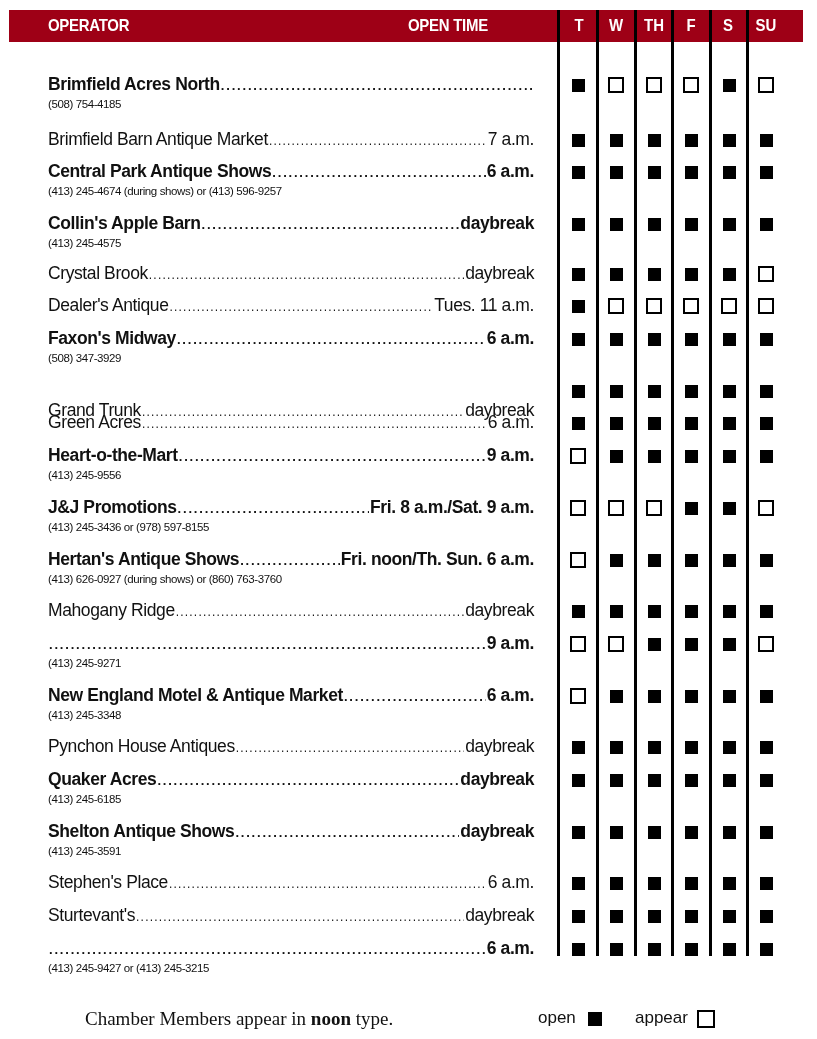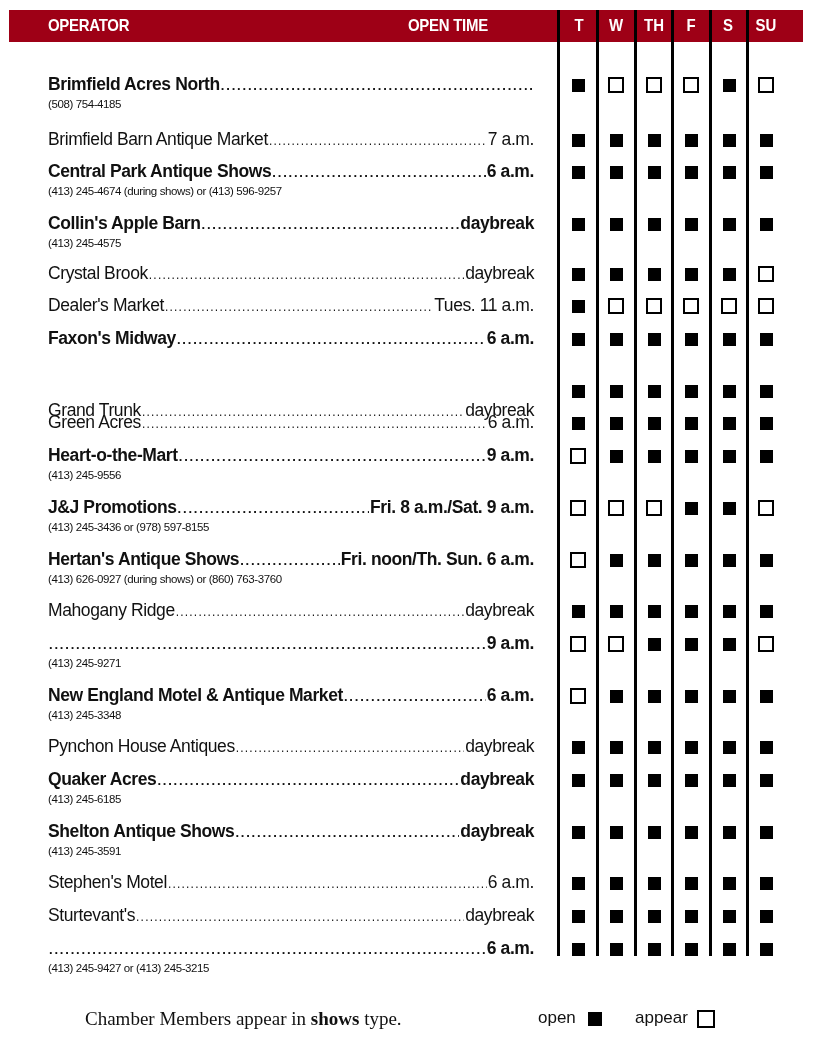--- a/index.html
+++ b/index.html
@@ -90,31 +90,32 @@
     </div>
     <div class="row" style="top: 263px;">
       <div class="line">
         <span class="name cond">Crystal Brook</span>
         <span class="leader"></span>
         <span class="time cond">daybreak</span>
       </div>
     </div>
     <div class="row" style="top: 295px;">
       <div class="line">
-        <span class="name cond">Dealer's Market</span>
+        <span class="name cond">Dealer's Antique</span>
         <span class="leader"></span>
         <span class="time cond">Tues. 11 a.m.</span>
       </div>
     </div>
     <div class="row bold" style="top: 328px;">
       <div class="line">
         <span class="name cond">Faxon's Midway</span>
         <span class="leader"></span>
         <span class="time cond">6 a.m.</span>
       </div>
+      <div class="phone cond">(508) 347-3929</div>
     </div>
     <div class="row" style="top: 400px;">
       <div class="line">
         <span class="name cond">Grand Trunk</span>
         <span class="leader"></span>
         <span class="time cond">daybreak</span>
       </div>
     </div>
     <div class="row" style="top: 412px;">
       <div class="line">
@@ -187,21 +188,21 @@
     <div class="row bold" style="top: 821px;">
       <div class="line">
         <span class="name cond">Shelton Antique Shows</span>
         <span class="leader"></span>
         <span class="time cond">daybreak</span>
       </div>
       <div class="phone cond">(413) 245-3591</div>
     </div>
     <div class="row" style="top: 872px;">
       <div class="line">
-        <span class="name cond">Stephen's Motel</span>
+        <span class="name cond">Stephen's Place</span>
         <span class="leader"></span>
         <span class="time cond">6 a.m.</span>
       </div>
     </div>
     <div class="row" style="top: 905px;">
       <div class="line">
         <span class="name cond">Sturtevant's</span>
         <span class="leader"></span>
         <span class="time cond">daybreak</span>
       </div>
@@ -209,21 +210,21 @@
     <div class="row bold" style="top: 938px;">
       <div class="line">
         <span class="leader"></span>
         <span class="time cond">6 a.m.</span>
       </div>
       <div class="phone cond">(413) 245-9427 or (413) 245-3215</div>
     </div>
   </div>
 
 <div class="footer-note">
-  <span>Chamber Members appear in </span><b>shows</b><span> type.</span>
+  <span>Chamber Members appear in </span><b>noon</b><span> type.</span>
 </div>
 <div class="legend" style="left:538px">open</div>
 <div class="legend-box" style="left:588px; top:1012px; width:14px; height:14px; background:#000;"></div>
 <div class="legend" style="left:635px">appear</div>
 <div class="legend-box" style="left:697px; top:1010px; width:18px; height:18px; border:2px solid #000; background:#fff;"></div>
 
 <div class="box open" style="left: 571.5px; top: 78.5px;"></div>
 <div class="box closed" style="left: 608px; top: 77px;"></div>
 <div class="box closed" style="left: 646px; top: 77px;"></div>
 <div class="box closed" style="left: 683px; top: 77px;"></div>

